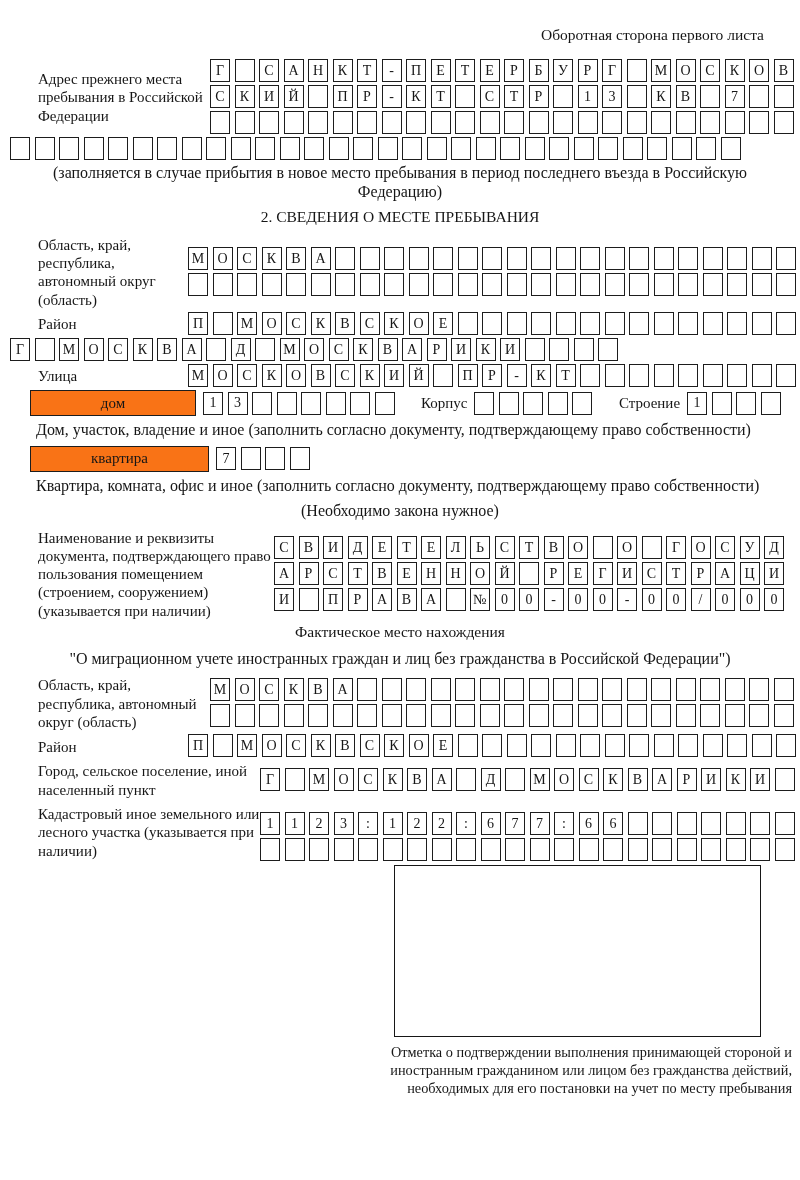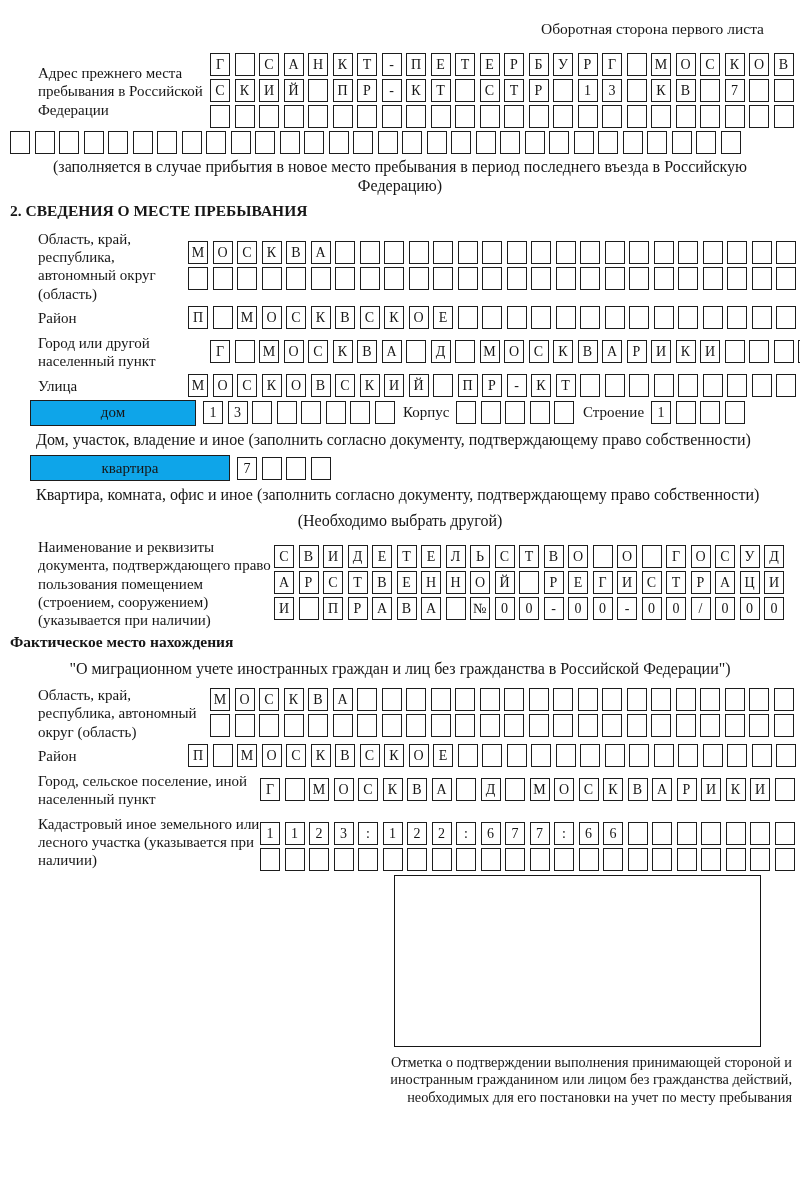--- a/index.html
+++ b/index.html
@@ -2,21 +2,21 @@
 <html><head>
 <meta charset="utf-8">
 <style>
   html,body{margin:0;padding:0}
   body{
     width:800px;height:1180px;overflow:hidden;
     background:#ffffff;color:#161616;
     font-family:"Liberation Serif", serif;
     font-size:15px;line-height:1.22;
   }
-  .page{padding:10px 10px 0}
+  .page{padding:16px 10px 0}
   .hdr{text-align:right;padding-right:26px;margin:10px 0 14px;font-size:15.5px}
 
   .field{display:flex;align-items:center;margin-bottom:3px}
   .field.vcenter{align-items:center}
   .flabel{flex:0 0 150px;padding-left:28px;padding-top:2px}
   .flabel.w172{flex:0 0 172px}
   .flabel.w236{flex:0 0 236px}
   .flabel.w222{flex:0 0 222px}
   .rows{display:flex;flex-direction:column;gap:3px}
   .rows.push{margin-top:10px}
@@ -24,30 +24,30 @@
   .cell{
     flex:0 0 20px;width:20px;height:23px;margin-right:4.5px;
     border:1.5px solid #1d1d1d;background:#fff;
     display:flex;align-items:center;justify-content:center;
     font-size:14px;box-sizing:border-box;
   }
   .fullrow{margin:1px 0 3px 0}
 
   .caption{font-size:16px;margin:0 0 6px 26px}
   .caption.center{text-align:center;margin-left:0}
-  .sec-title{font-weight:bold;font-size:15.5px;margin:2px 0 7px}
+  .sec-title{text-align:center;font-weight:normal;font-size:15.5px;margin:2px 0 7px}
 
   .house-row{display:flex;align-items:center;margin:1px 0 4px 20px}
   .typebox{
     border:1.5px solid #1d1d1d;height:26px;box-sizing:border-box;
-    display:flex;align-items:center;justify-content:center;margin-right:7px;background:#0ea5e9;
+    display:flex;align-items:center;justify-content:center;margin-right:7px;background:#f97316;
   }
   .typebox.dom{width:166px}
-  .typebox.kv{width:200px}
-  .inline-label{margin:0 7px 0 4px;white-space:nowrap}
+  .typebox.kv{width:179px}
+  .inline-label{margin:0 7px 0 22px;white-space:nowrap}
 
   .stay-row{display:flex;align-items:center;margin:4px 0 3px 30px}
   .stay-row .cell{margin:0 10px 0 12px}
   .stay-row .grp-label{white-space:nowrap}
 
   .stamp-col{width:430px;margin-left:352px;margin-top:4px}
   .stamp-box{width:365px;height:170px;border:1.6px solid #161616;margin:0 auto 7px;background:#fff}
   .stamp-caption{text-align:right;font-size:14.3px;line-height:1.25}
 </style>
 </head>
@@ -261,21 +261,20 @@
         <span class="cell"></span>
         <span class="cell"></span>
         <span class="cell"></span>
         <span class="cell"></span>
         <span class="cell"></span>
         <span class="cell"></span>
       </div>
   </div>
 
   <div class="field vcenter">
-    <div class="flabel w172">Город или другой населенный пункт</div>
     <div class="cells">
         <span class="cell">Г</span>
         <span class="cell"> </span>
         <span class="cell">М</span>
         <span class="cell">О</span>
         <span class="cell">С</span>
         <span class="cell">К</span>
         <span class="cell">В</span>
         <span class="cell">А</span>
         <span class="cell"> </span>
@@ -363,21 +362,21 @@
     <div class="typebox kv">квартира</div>
     <div class="cells">
         <span class="cell">7</span>
         <span class="cell"></span>
         <span class="cell"></span>
         <span class="cell"></span>
       </div>
   </div>
   <div class="caption">Квартира, комната, офис и иное (заполнить согласно документу, подтверждающему право собственности)</div>
 
-  <div class="caption center">(Необходимо выбрать другой)</div>
+  <div class="caption center">(Необходимо закона нужное)</div>
 
   <div class="field">
     <div class="flabel w236">Наименование и реквизиты документа, подтверждающего право пользования помещением (строением, сооружением) (указывается при наличии)</div>
     <div class="rows">
       <div class="cells">
           <span class="cell">С</span>
           <span class="cell">В</span>
           <span class="cell">И</span>
           <span class="cell">Д</span>
           <span class="cell">Е</span>

